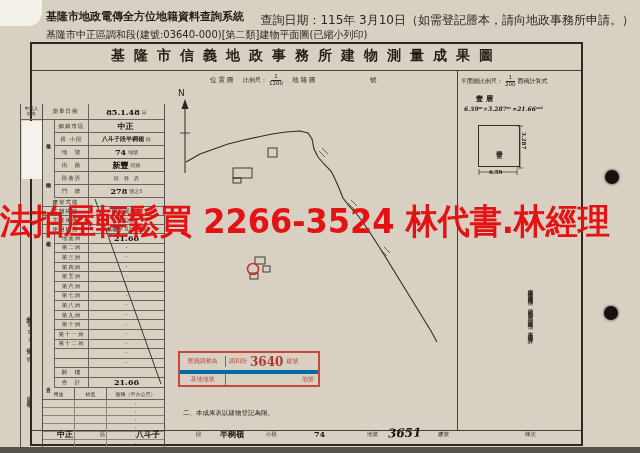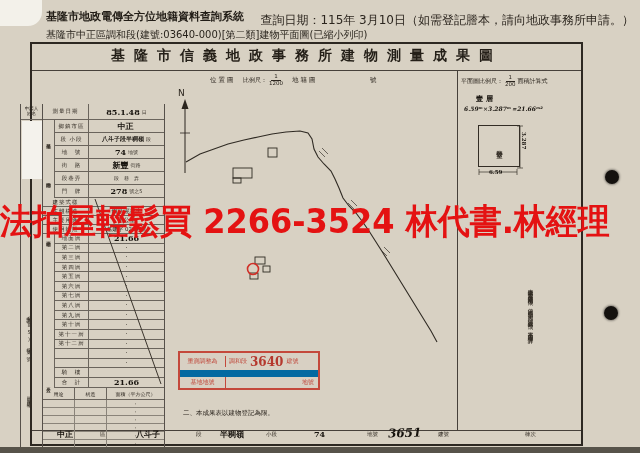--- a/index.html
+++ b/index.html
@@ -341,21 +341,21 @@
   </svg>
   <div class="tx hw" style="left:489px;top:169px;font-size:5.5px;">6.59</div>
 
   <div class="sidecol" style="left:528px;top:284px;height:120px;">
     <span style="margin-left:4px;">本建物平面圖及建物面積係依</span>
     <span style="margin-left:4px;">使用執照字第（三四）號設計圖晒成</span>
     <span style="margin-left:4px;">本平面圖繪增計算</span>
   </div>
 
   <div class="stamp">
-    <div class="r" style="border-bottom:7px solid #0369a1;height:17px;">
+    <div class="r" style="border-bottom:4px solid #0369a1;height:17px;">
       <span class="lc">重測調整為</span>
       <span style="margin-left:3px;">調和段</span>
       <span class="hw" style="font-size:12px;color:#b5382e;margin:0 3px;">3640</span>
       <span>建號</span>
     </div>
     <div class="r" style="height:11px;">
       <span class="lc">基地地號</span>
       <span style="margin-left:auto;margin-right:4px;">地號</span>
     </div>
   </div>

